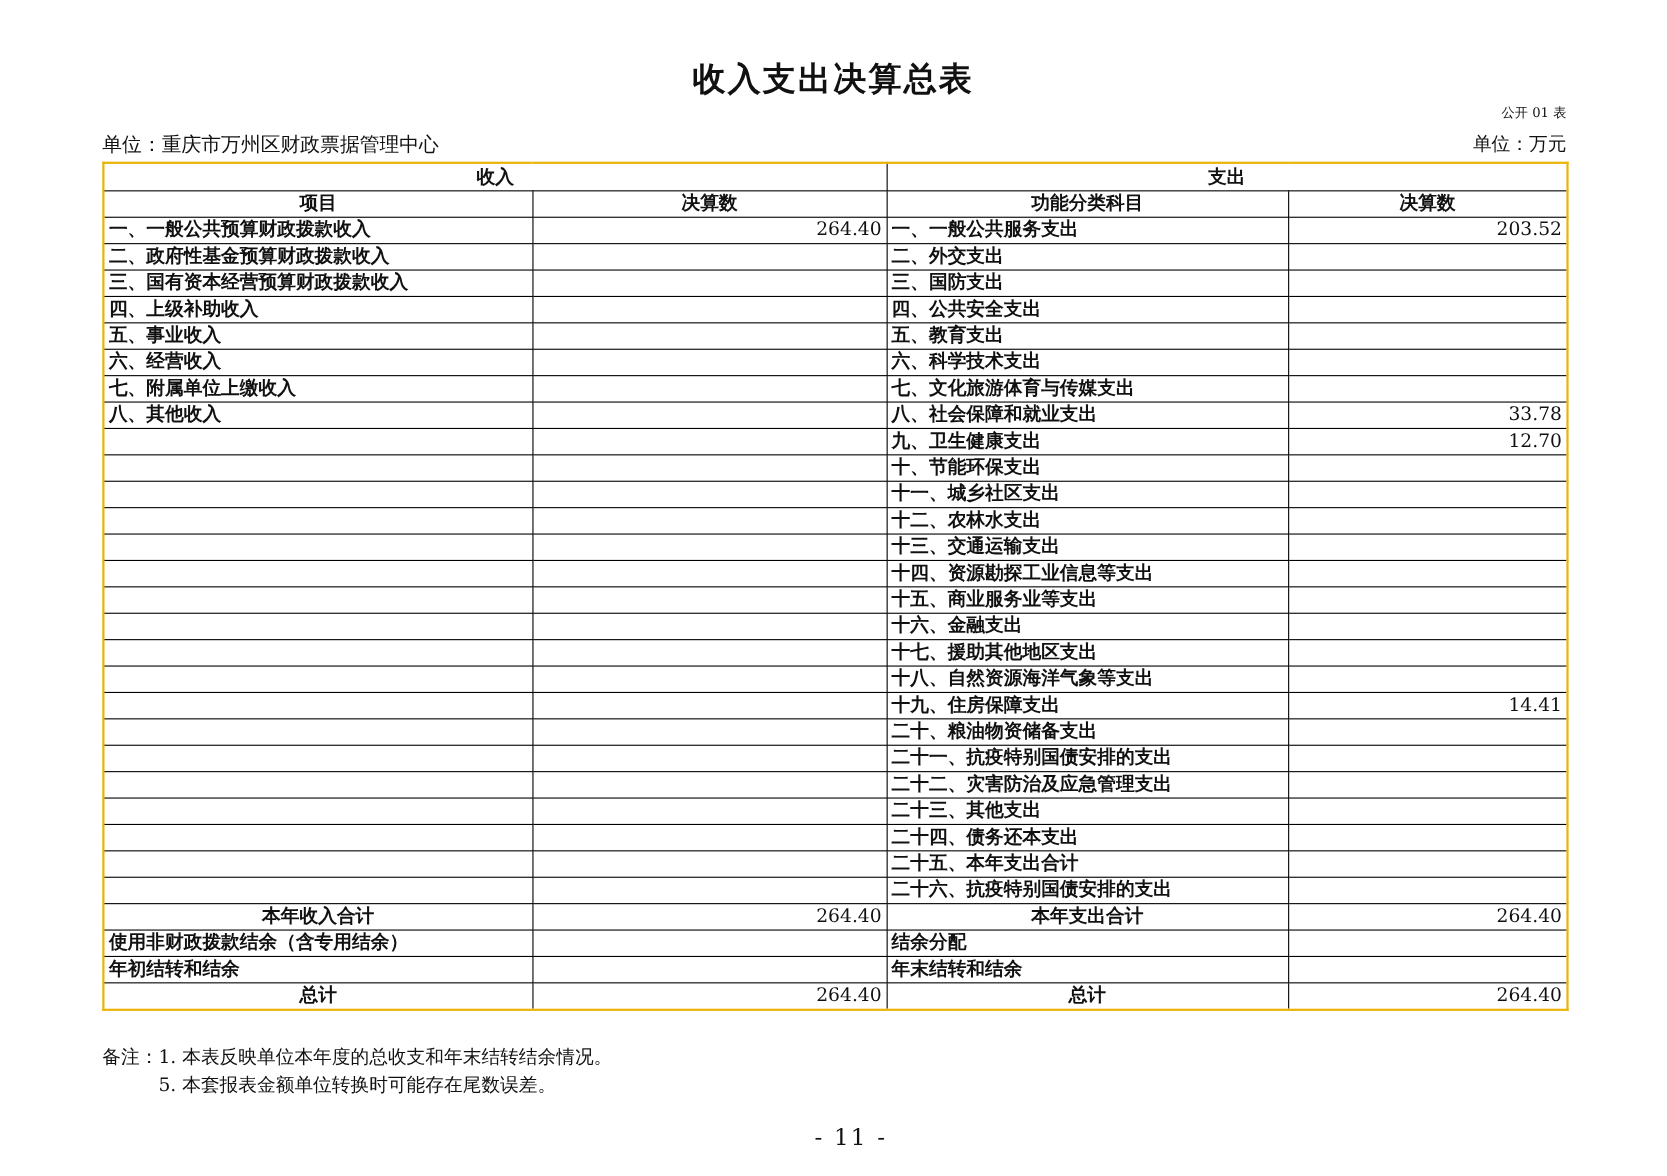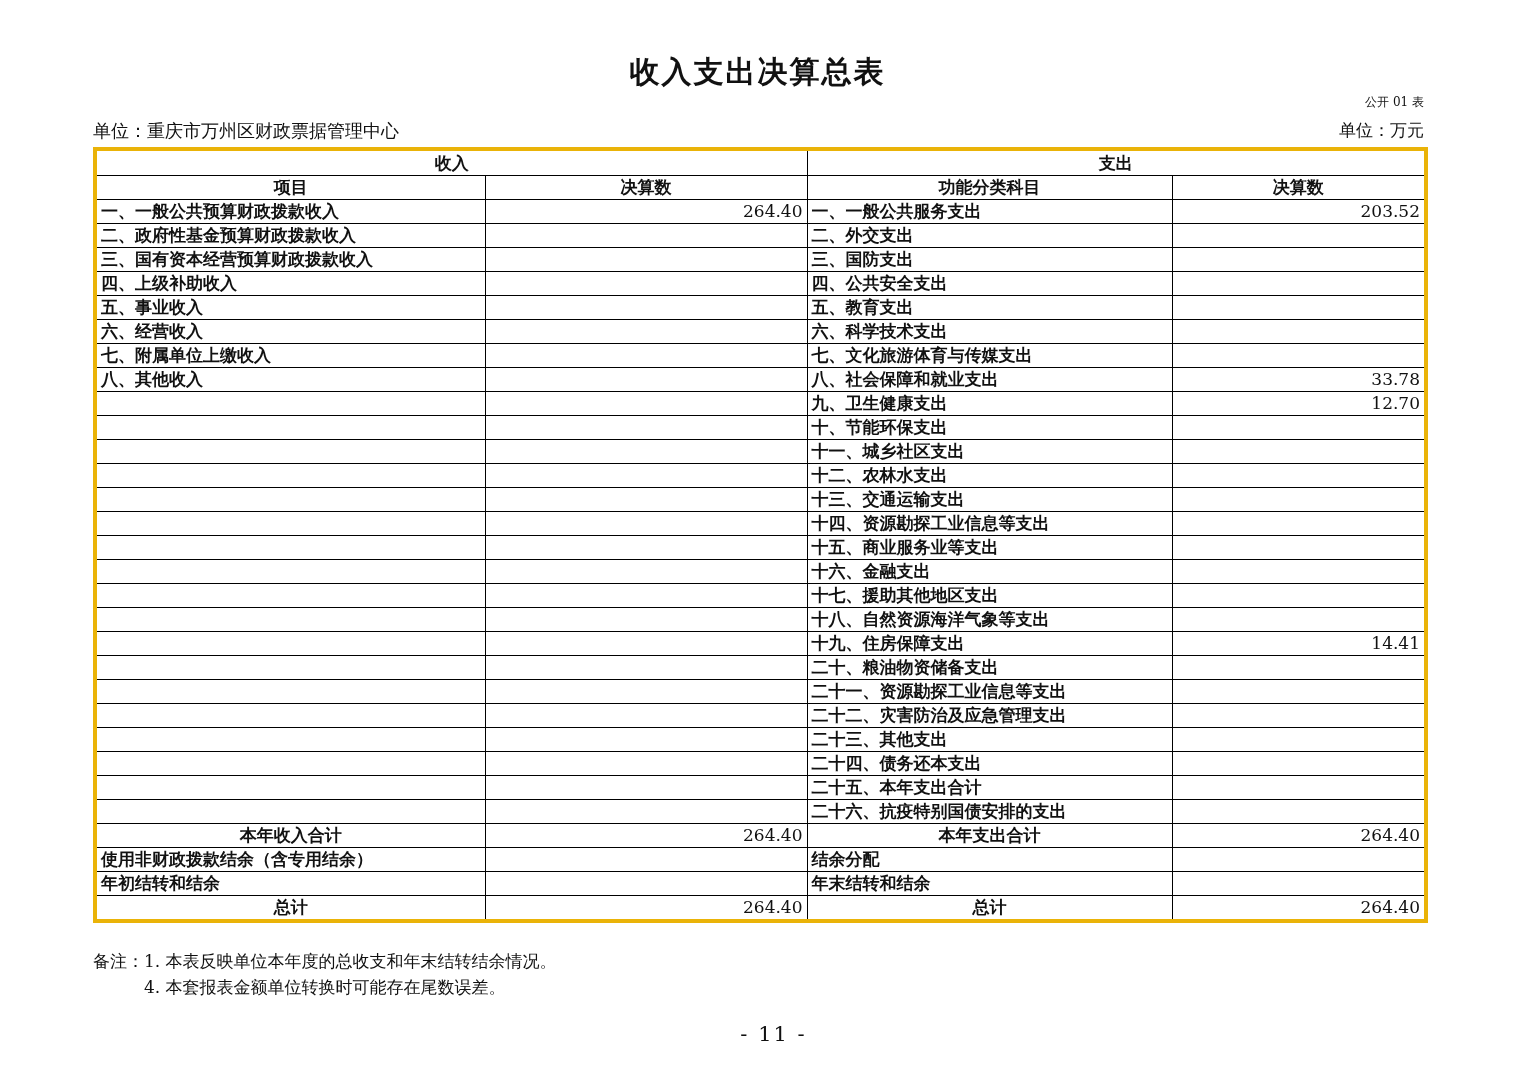--- a/index.html
+++ b/index.html
@@ -47,21 +47,21 @@
   .main-table-wrap {
     position: absolute;
     top: 147px;
     left: 93px;
     width: 1331px;
   }
   table.main-table {
     border-collapse: collapse;
     table-layout: fixed;
     width: 1331px;
-    border: 4px solid #eab308;
+    border: 2px solid #eab308;
   }
   table.main-table th,
   table.main-table td {
     border: 1px solid #000;
     height: 23px;
     line-height: 23px;
     padding: 0 4px;
     font-size: 17px;
     overflow: hidden;
     white-space: nowrap;
@@ -255,21 +255,21 @@
           </tr>
           <tr>
             <td class="label-cell"></td>
             <td class="value-cell"></td>
             <td class="label-cell">二十、粮油物资储备支出</td>
             <td class="value-cell"></td>
           </tr>
           <tr>
             <td class="label-cell"></td>
             <td class="value-cell"></td>
-            <td class="label-cell">二十一、资源勘探工业信息等支出</td>
+            <td class="label-cell">二十一、抗疫特别国债安排的支出</td>
             <td class="value-cell"></td>
           </tr>
           <tr>
             <td class="label-cell"></td>
             <td class="value-cell"></td>
             <td class="label-cell">二十二、灾害防治及应急管理支出</td>
             <td class="value-cell"></td>
           </tr>
           <tr>
             <td class="label-cell"></td>
@@ -320,19 +320,19 @@
             <td class="value-cell">264.40</td>
           </tr>
         </tbody>
     </table>
   </div>
 
   <div class="notes">
     <div class="notes-label note-line">备注：</div>
     <div>
       <div class="note-line">1. 本表反映单位本年度的总收支和年末结转结余情况。</div>
-      <div class="note-line">4. 本套报表金额单位转换时可能存在尾数误差。</div>
+      <div class="note-line">5. 本套报表金额单位转换时可能存在尾数误差。</div>
     </div>
   </div>
 
   <div class="page-number">- 11 -</div>
 
 </div>
 
 </body></html>

